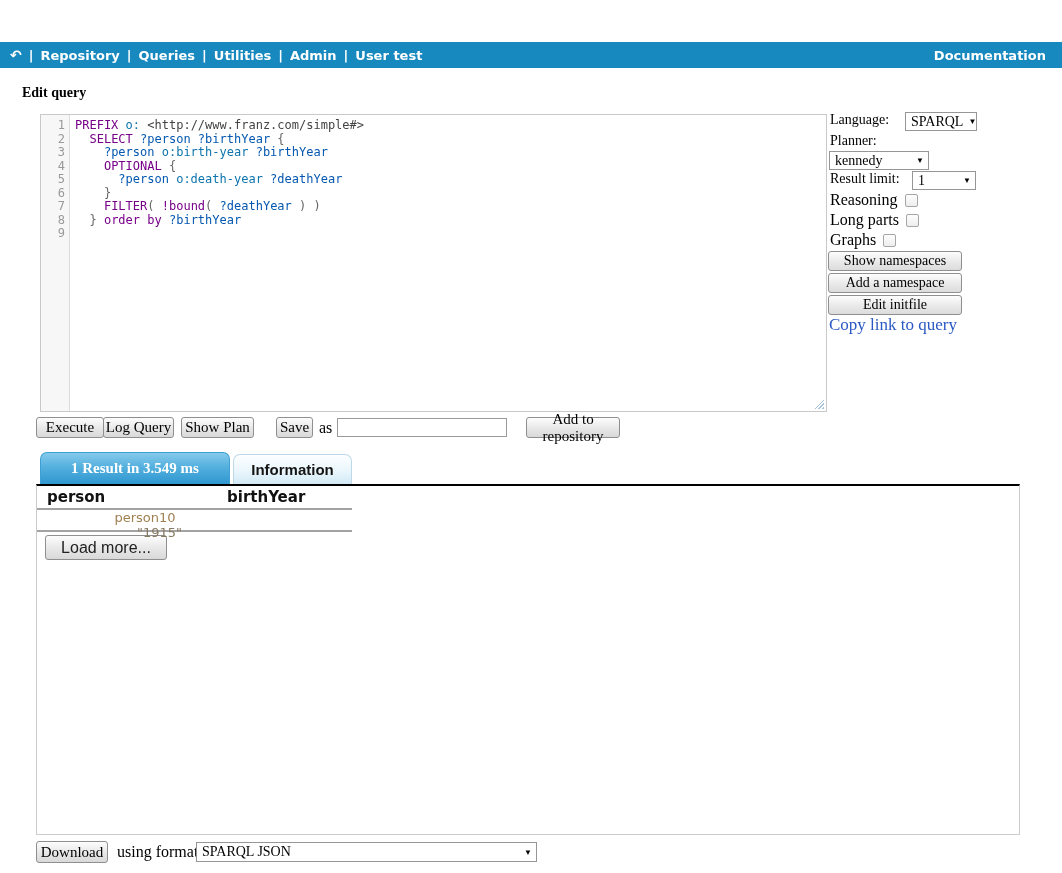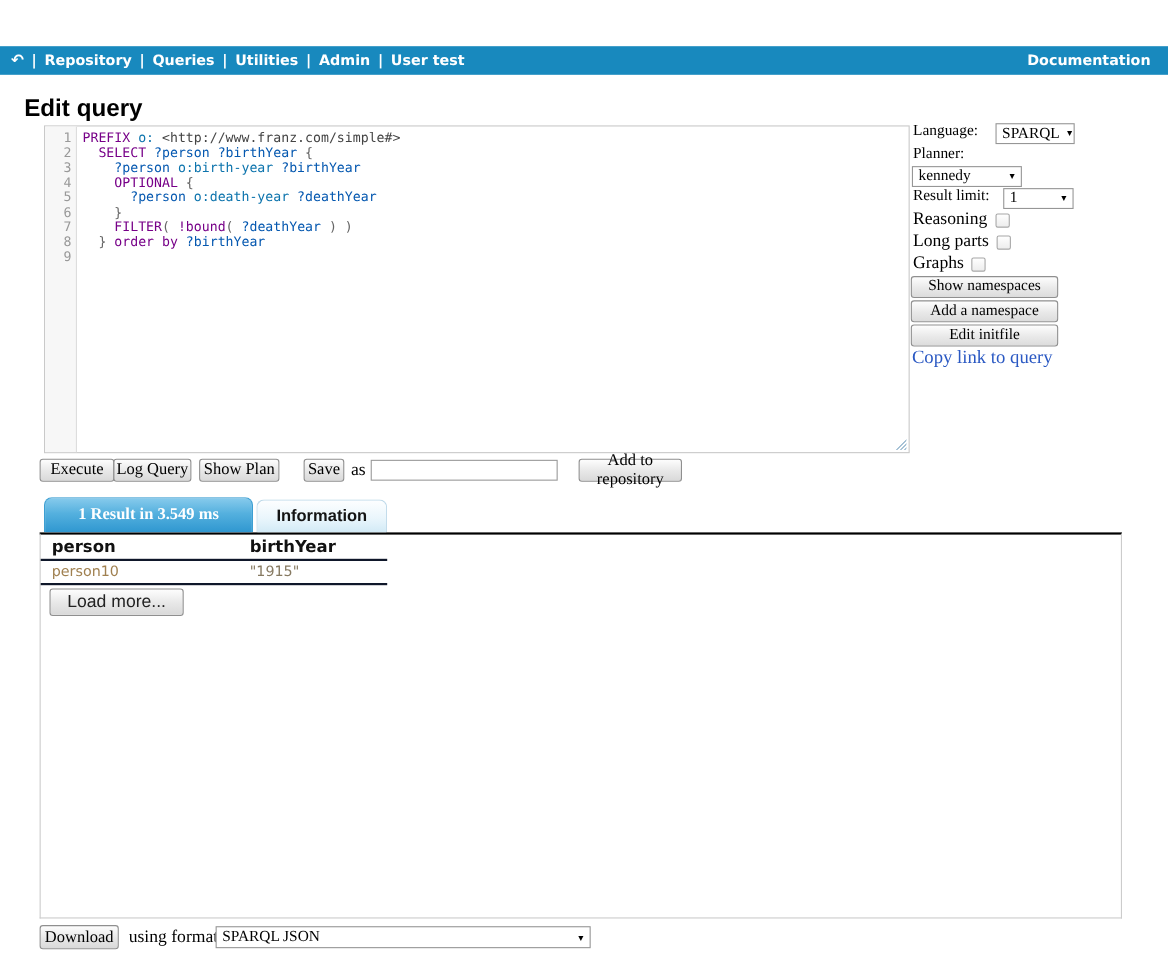--- a/index.html
+++ b/index.html
@@ -36,21 +36,21 @@
     font-family:"DejaVu Sans", sans-serif; font-weight:bold; font-size:13px;
   }
   .nav-sep { margin:0 7px; color:#fff; }
   .nav-item { color:#fff; cursor:pointer;text-align:right; }
   #nav-back { cursor:pointer; font-size:14px; }
   #doc-link { margin-left:auto; margin-right:6px; cursor:pointer; }
 
   
   #page-heading {
     position:absolute; left:22px; top:85px;
-    font-family:Liberation Sans, sans-serif; font-weight:bold; font-size:22px; color:#000;
+    font-family:Liberation Serif, serif; font-weight:bold; font-size:14px; color:#000;
   }
 
   
   #editor {
     position:absolute; left:40px; top:114px; width:787px; height:298px;
     border:1px solid #c9c9c9; background:#fff; display:flex;
     font-family:"DejaVu Sans Mono", monospace; font-size:12px; line-height:13.5px;
   }
   #gutter {
     width:29px; background:#f7f7f7; border-right:1px solid #ddd;
@@ -129,23 +129,23 @@
     background:linear-gradient(to bottom,#fdfeff 0%,#eaf6fc 55%,#d2eaf6 100%);
     border:1px solid #bdd9e9; border-bottom:none;
   }
 
   
   #results-panel {
     position:absolute; left:36px; top:484px; width:984px; height:351px;
     background:#fff; border:1px solid #ccc; border-top:2px solid #000;
   }
   #results-table { width:315px; font-family:"DejaVu Sans", sans-serif; }
-  .tr { display:flex; border-bottom:2px solid #0f172a; }
+  .tr { display:flex; border-bottom:2px solid #a3a3a3; }
   .tr.head { height:24px; align-items:center; font-weight:bold; font-size:15px; color:#111; }
-  .tr.row  { height:22px; align-items:center; font-size:13px; }
+  .tr.row  { height:22px; align-items:center; font-size:13px;flex-direction:column; }
   .tc { padding-left:10px; }
   .tc.c0 { width:180px; }
   .tc.c1 { width:135px; }
   .row .c0 { color:#a08050; cursor:pointer; }
   .row .c1 { color:#877a62; }
   #load-more {
     margin:3px 0 0 8px; width:122px; height:25px;
     font-family:"Liberation Sans", sans-serif; font-size:16px; color:#222;
     background:linear-gradient(to bottom,#fdfdfd,#e7e7e7 55%,#d9d9d9);
     border:1px solid #8f8f8f; border-radius:3px; cursor:pointer;

